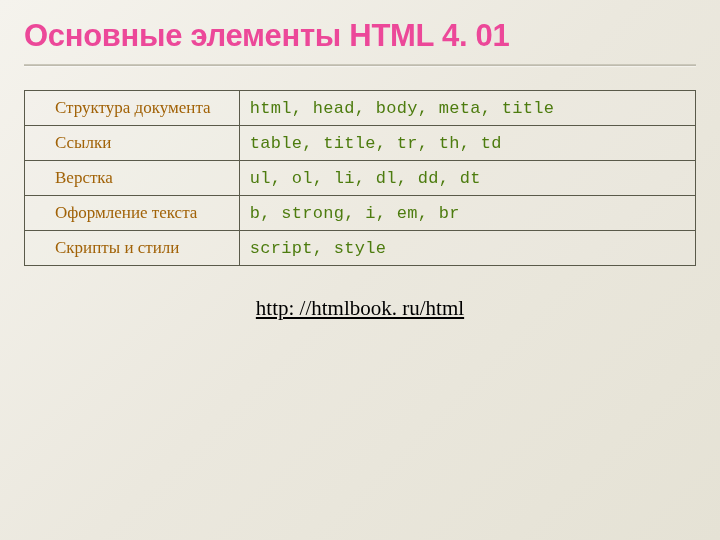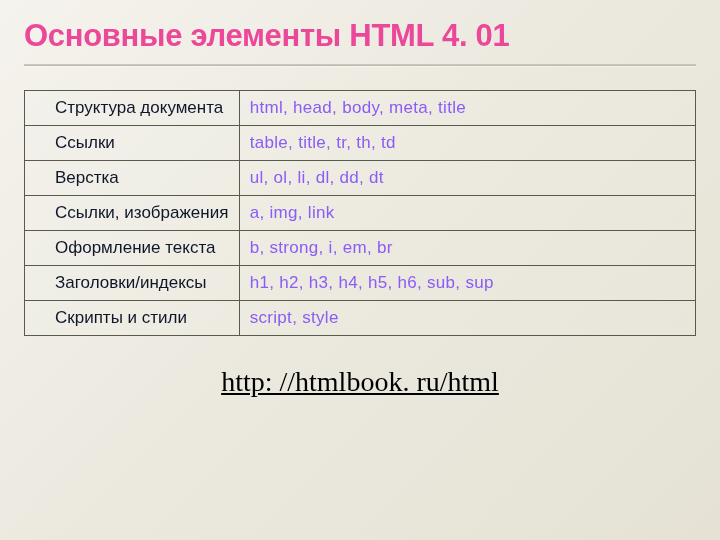--- a/index.html
+++ b/index.html
@@ -31,32 +31,32 @@
     }
     .tbl td {
       border: 1px solid #5a5a4a;
       padding: 7px 10px;
       font-size: 17px;
       vertical-align: middle;
       background: rgba(255,255,255,0.06);
     }
     .tbl td.c1 {
       width: 32%;
-      color: #0f172a;
-      font-family: Liberation Sans, sans-serif;
+      color: #a16207;
+      font-family: Liberation Serif, serif;
       padding-left: 30px;
     }
     .tbl td.c2 {
-      font-family: Liberation Sans, sans-serif;
-      color: #8b5cf6;
+      font-family: Liberation Mono, monospace;
+      color: #4d7c0f;
       letter-spacing: 0.3px;
     }
     .link {
       text-align: center;
-      font-size: 28px;
+      font-size: 21px;
       color: #000;
       text-decoration: underline;
       font-family: "Times New Roman", serif;
     }
   </style>
 </head>
 <body>
 
 <div class="title">Основные элементы HTML 4. 01</div>
 <div class="underline"></div>
@@ -69,30 +69,22 @@
       </tr>
     <tr>
         <td class="c1">Ссылки</td>
         <td class="c2">table, title, tr, th, td</td>
       </tr>
     <tr>
         <td class="c1">Верстка</td>
         <td class="c2">ul, ol, li, dl, dd, dt</td>
       </tr>
     <tr>
-        <td class="c1">Ссылки, изображения</td>
-        <td class="c2">a, img, link</td>
-      </tr>
-    <tr>
         <td class="c1">Оформление текста</td>
         <td class="c2">b, strong, i, em, br</td>
-      </tr>
-    <tr>
-        <td class="c1">Заголовки/индексы</td>
-        <td class="c2">h1, h2, h3, h4, h5, h6, sub, sup</td>
       </tr>
     <tr>
         <td class="c1">Скрипты и стили</td>
         <td class="c2">script, style</td>
       </tr>
   </tbody>
 </table>
 
 <div class="link">http: //htmlbook. ru/html</div>
 

